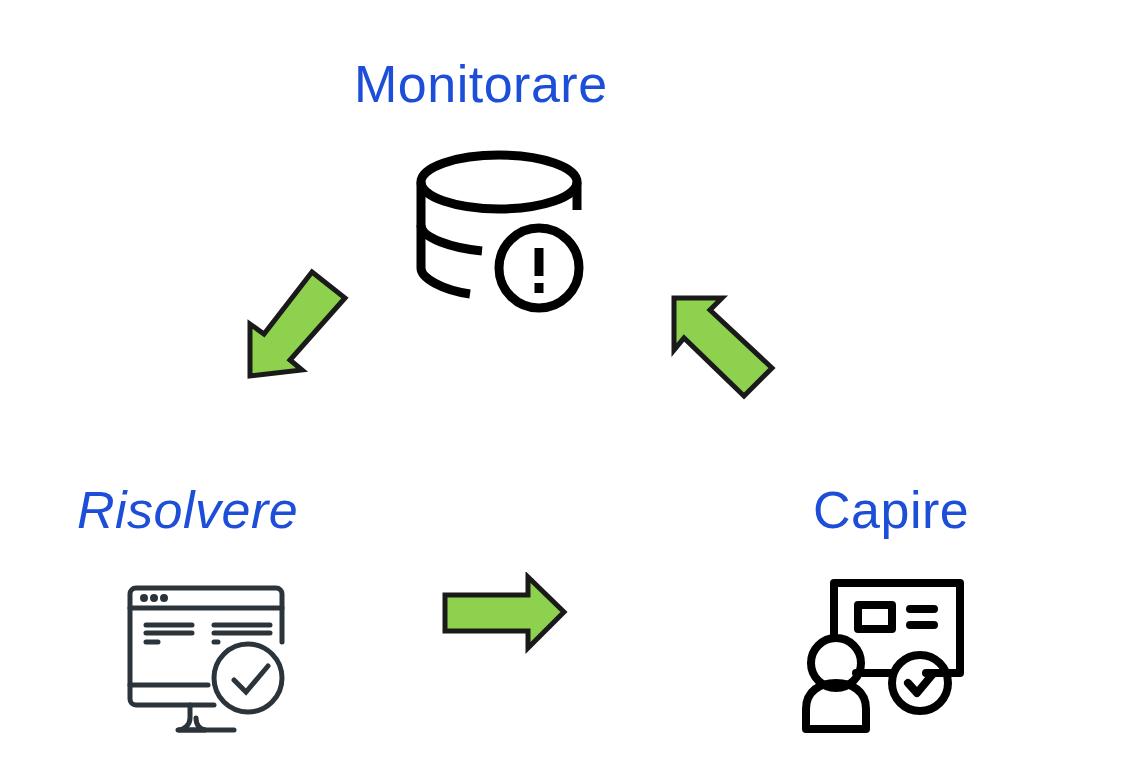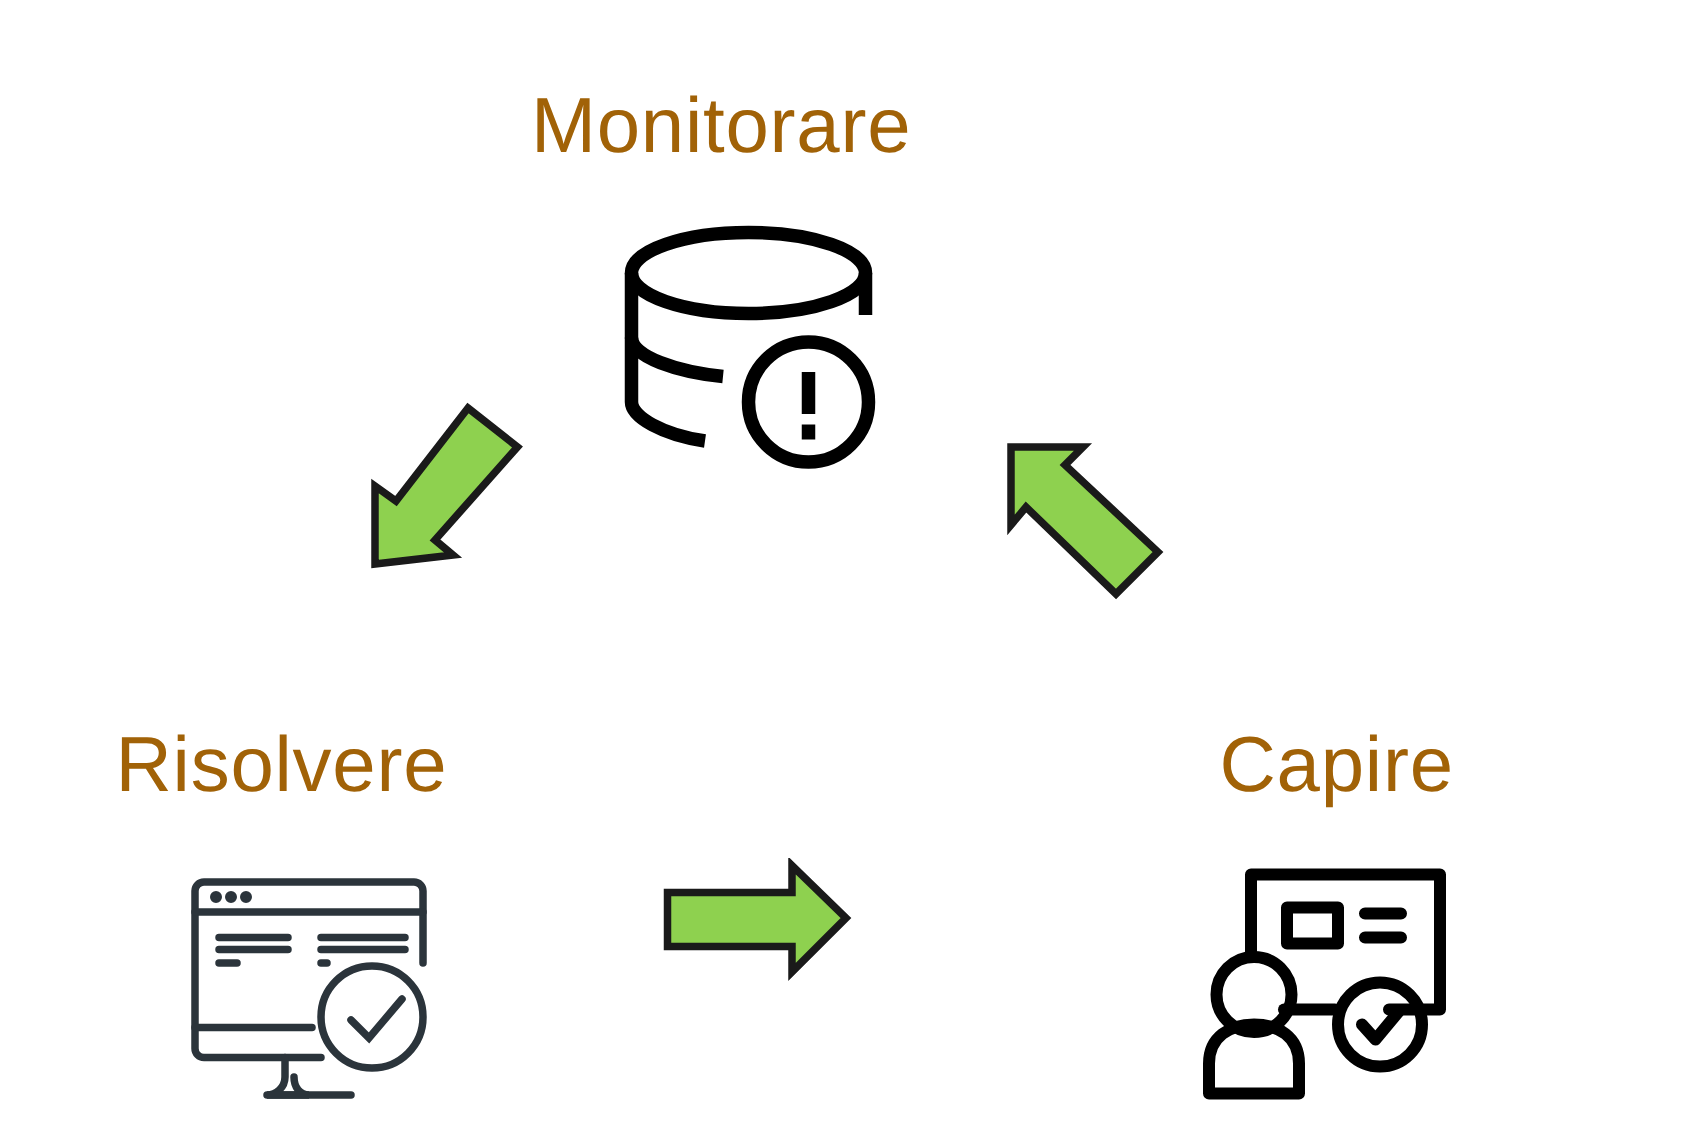--- a/index.html
+++ b/index.html
@@ -1,25 +1,25 @@
 <!DOCTYPE html>
 <html><head>
 <meta charset="utf-8">
 <style>
   html, body { margin:0; padding:0; background:#ffffff; }
   body { width:1126px; height:760px; position:relative; overflow:hidden; font-family:"Liberation Sans", "DejaVu Sans", sans-serif; color:#1f1f1f; }
-  .label { position:absolute; font-size:52px; line-height:1; white-space:nowrap; color:#a16207; letter-spacing:0.5px; }
+  .label { position:absolute; font-size:52px; line-height:1; white-space:nowrap; color:#1d4ed8; letter-spacing:0.5px; }
   .icon { position:absolute; }
   svg { display:block; }
 </style>
 </head>
 <body>
 
 <div class="label" style="left:354px; top:58px;">Monitorare</div>
-<div class="label" style="left:77px; top:484px;">Risolvere</div>
+<div class="label" style="left:77px; top:484px;font-style:italic;">Risolvere</div>
 <div class="label" style="left:813px; top:484px;">Capire</div>
 
 <div class="icon" style="left:412px; top:140px;">
   <svg width="185" height="185" viewBox="0 0 185 185" fill="none" stroke="#000" stroke-width="9">
     <ellipse cx="87" cy="42" rx="78" ry="27"></ellipse>
     <path d="M165 42 V70"></path>
     <path d="M9 42 V128 C9 138 30 150 58 154"></path>
     <path d="M9 85 C9 98 40 108 70 111"></path>
     <circle cx="127" cy="128" r="40"></circle>
     <path d="M127 108 V136"></path>

